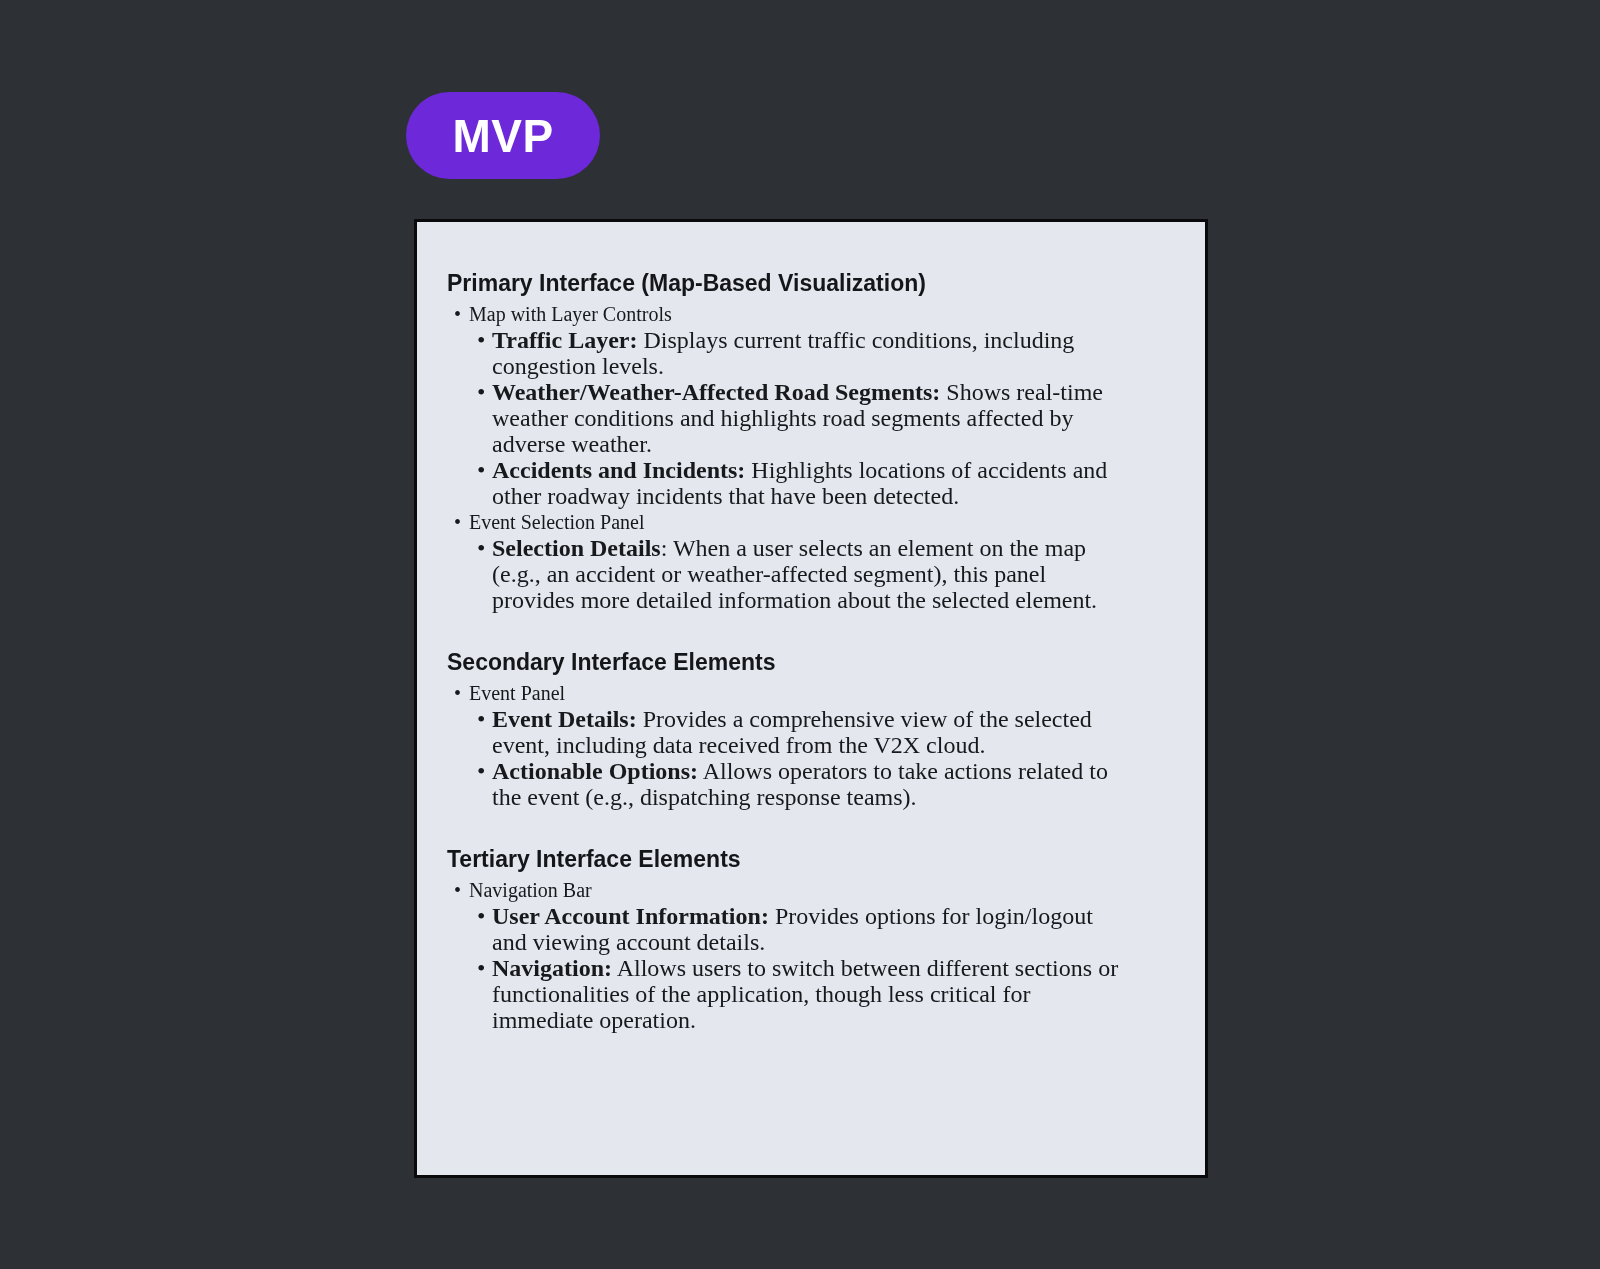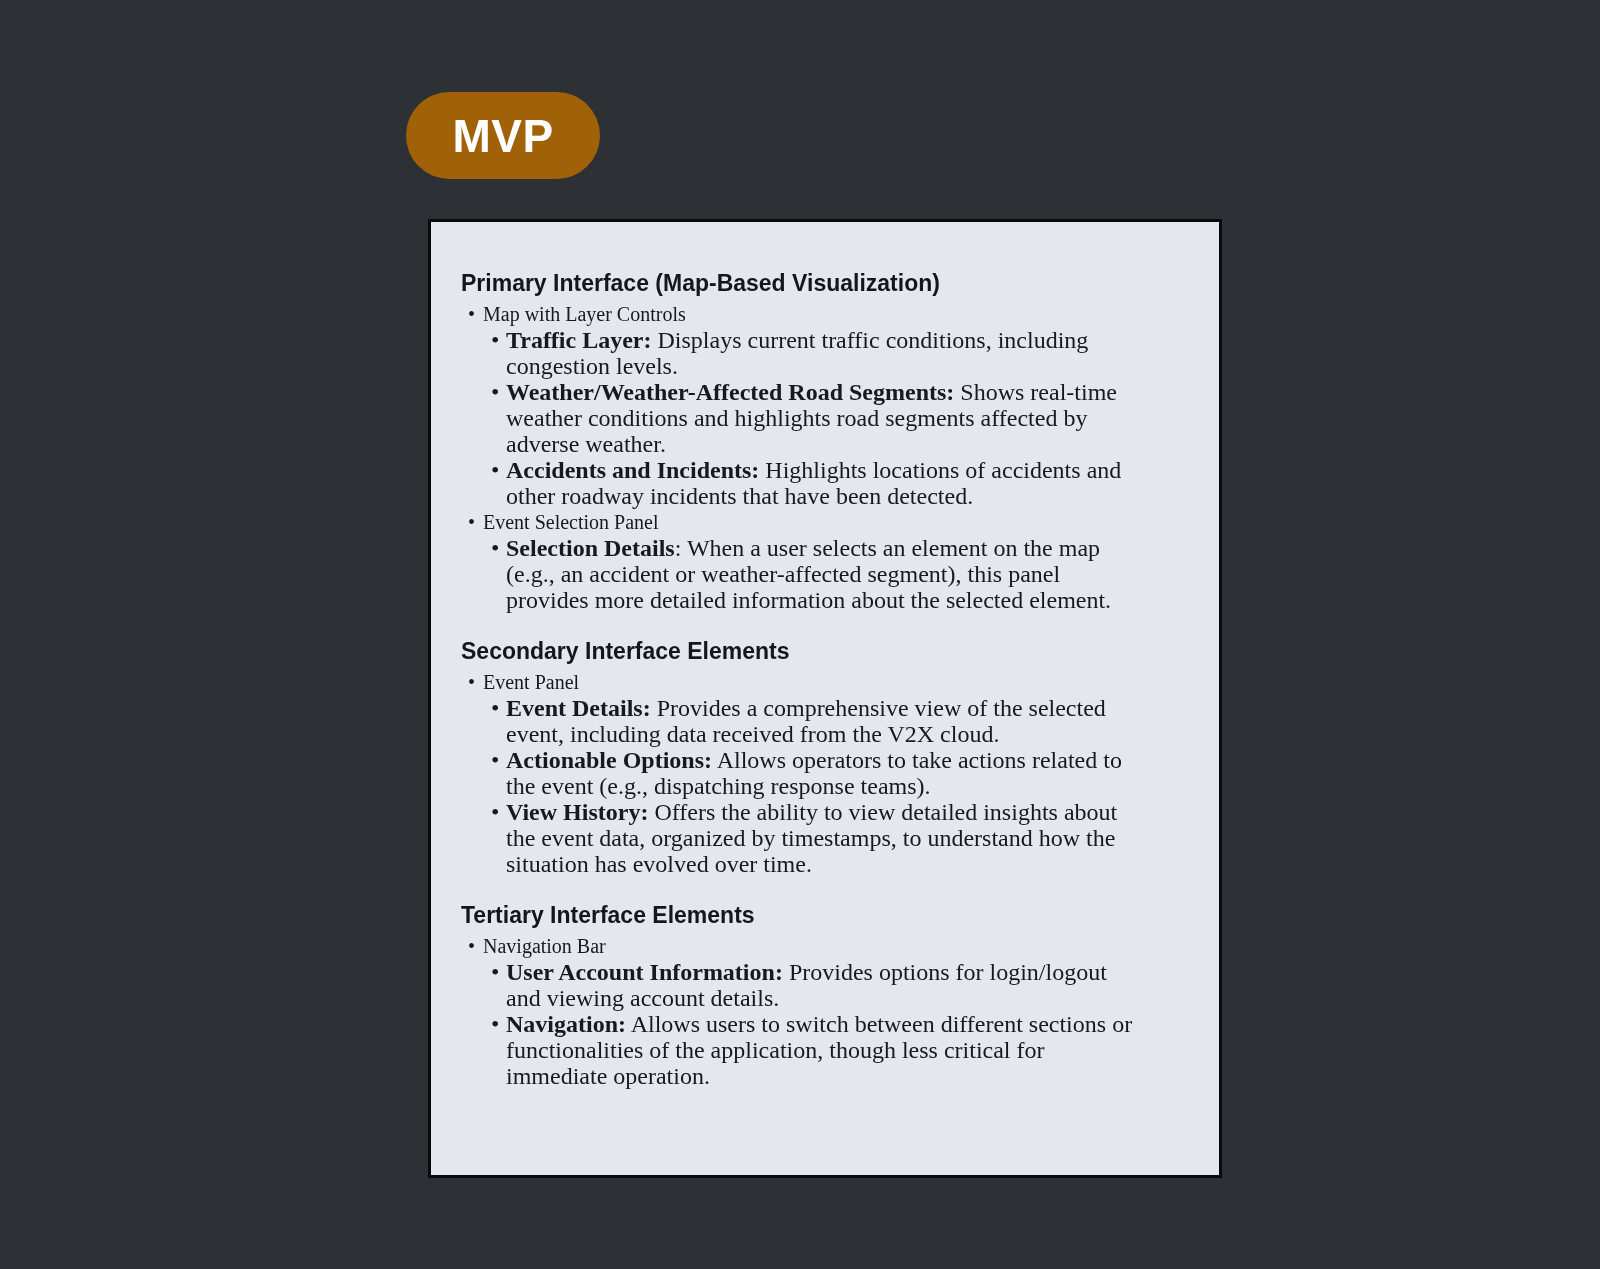--- a/index.html
+++ b/index.html
@@ -7,47 +7,47 @@
     width: 1600px; height: 1269px;
     background: #2d3035;
     position: relative;
     font-family: "Liberation Sans", sans-serif;
     overflow: hidden;
   }
   .badge {
     position: absolute;
     left: 406px; top: 92px;
     width: 194px; height: 87px;
-    background: #a16207;
+    background: #6d28d9;
     border-radius: 44px;
     display: flex; align-items: center; justify-content: center;
     color: #ffffff;
     font-weight: 700;
     font-size: 46px;
     letter-spacing: 0.5px;
   }
   .card {
     position: absolute;
-    left: 428px; top: 219px;
+    left: 414px; top: 219px;
     width: 794px;
     min-height: 959px;
     background: #e4e7ee;
     border: 3px solid #0a0a0c;
     box-sizing: border-box;
     padding: 46px 86px 60px 30px;
     color: #17191c;
   }
   .sec-heading {
     font-size: 23px;
     font-weight: 700;
     line-height: 30px;
     margin: 0 0 3px 0;
     color: #141619;
   }
-  .doc-section + .doc-section { margin-top: 23px; }
+  .doc-section + .doc-section { margin-top: 34px; }
   ul { list-style: none; margin: 0; padding: 0; }
   .l1-item {
     position: relative;
     padding-left: 22px;
     font-size: 20px;
     line-height: 26px;
     font-family: Liberation Serif, serif;
   }
   .l1-label::before {
     content: "\2022";
@@ -96,21 +96,20 @@
         </ul>
       </section>
       <section class="doc-section">
         <h2 class="sec-heading">Secondary Interface Elements</h2>
         <ul class="l1">
           <li class="l1-item">
             <div class="l1-label">Event Panel</div>
             <ul class="l2">
               <li class="l2-item"><b class="term">Event Details:</b><span class="desc"> Provides a comprehensive view of the selected event, including data received from the V2X cloud.</span></li>
               <li class="l2-item"><b class="term">Actionable Options:</b><span class="desc"> Allows operators to take actions related to the event (e.g., dispatching response teams).</span></li>
-              <li class="l2-item"><b class="term">View History:</b><span class="desc"> Offers the ability to view detailed insights about the event data, organized by timestamps, to understand how the situation has evolved over time.</span></li>
             </ul>
           </li>
         </ul>
       </section>
       <section class="doc-section">
         <h2 class="sec-heading">Tertiary Interface Elements</h2>
         <ul class="l1">
           <li class="l1-item">
             <div class="l1-label">Navigation Bar</div>
             <ul class="l2">

